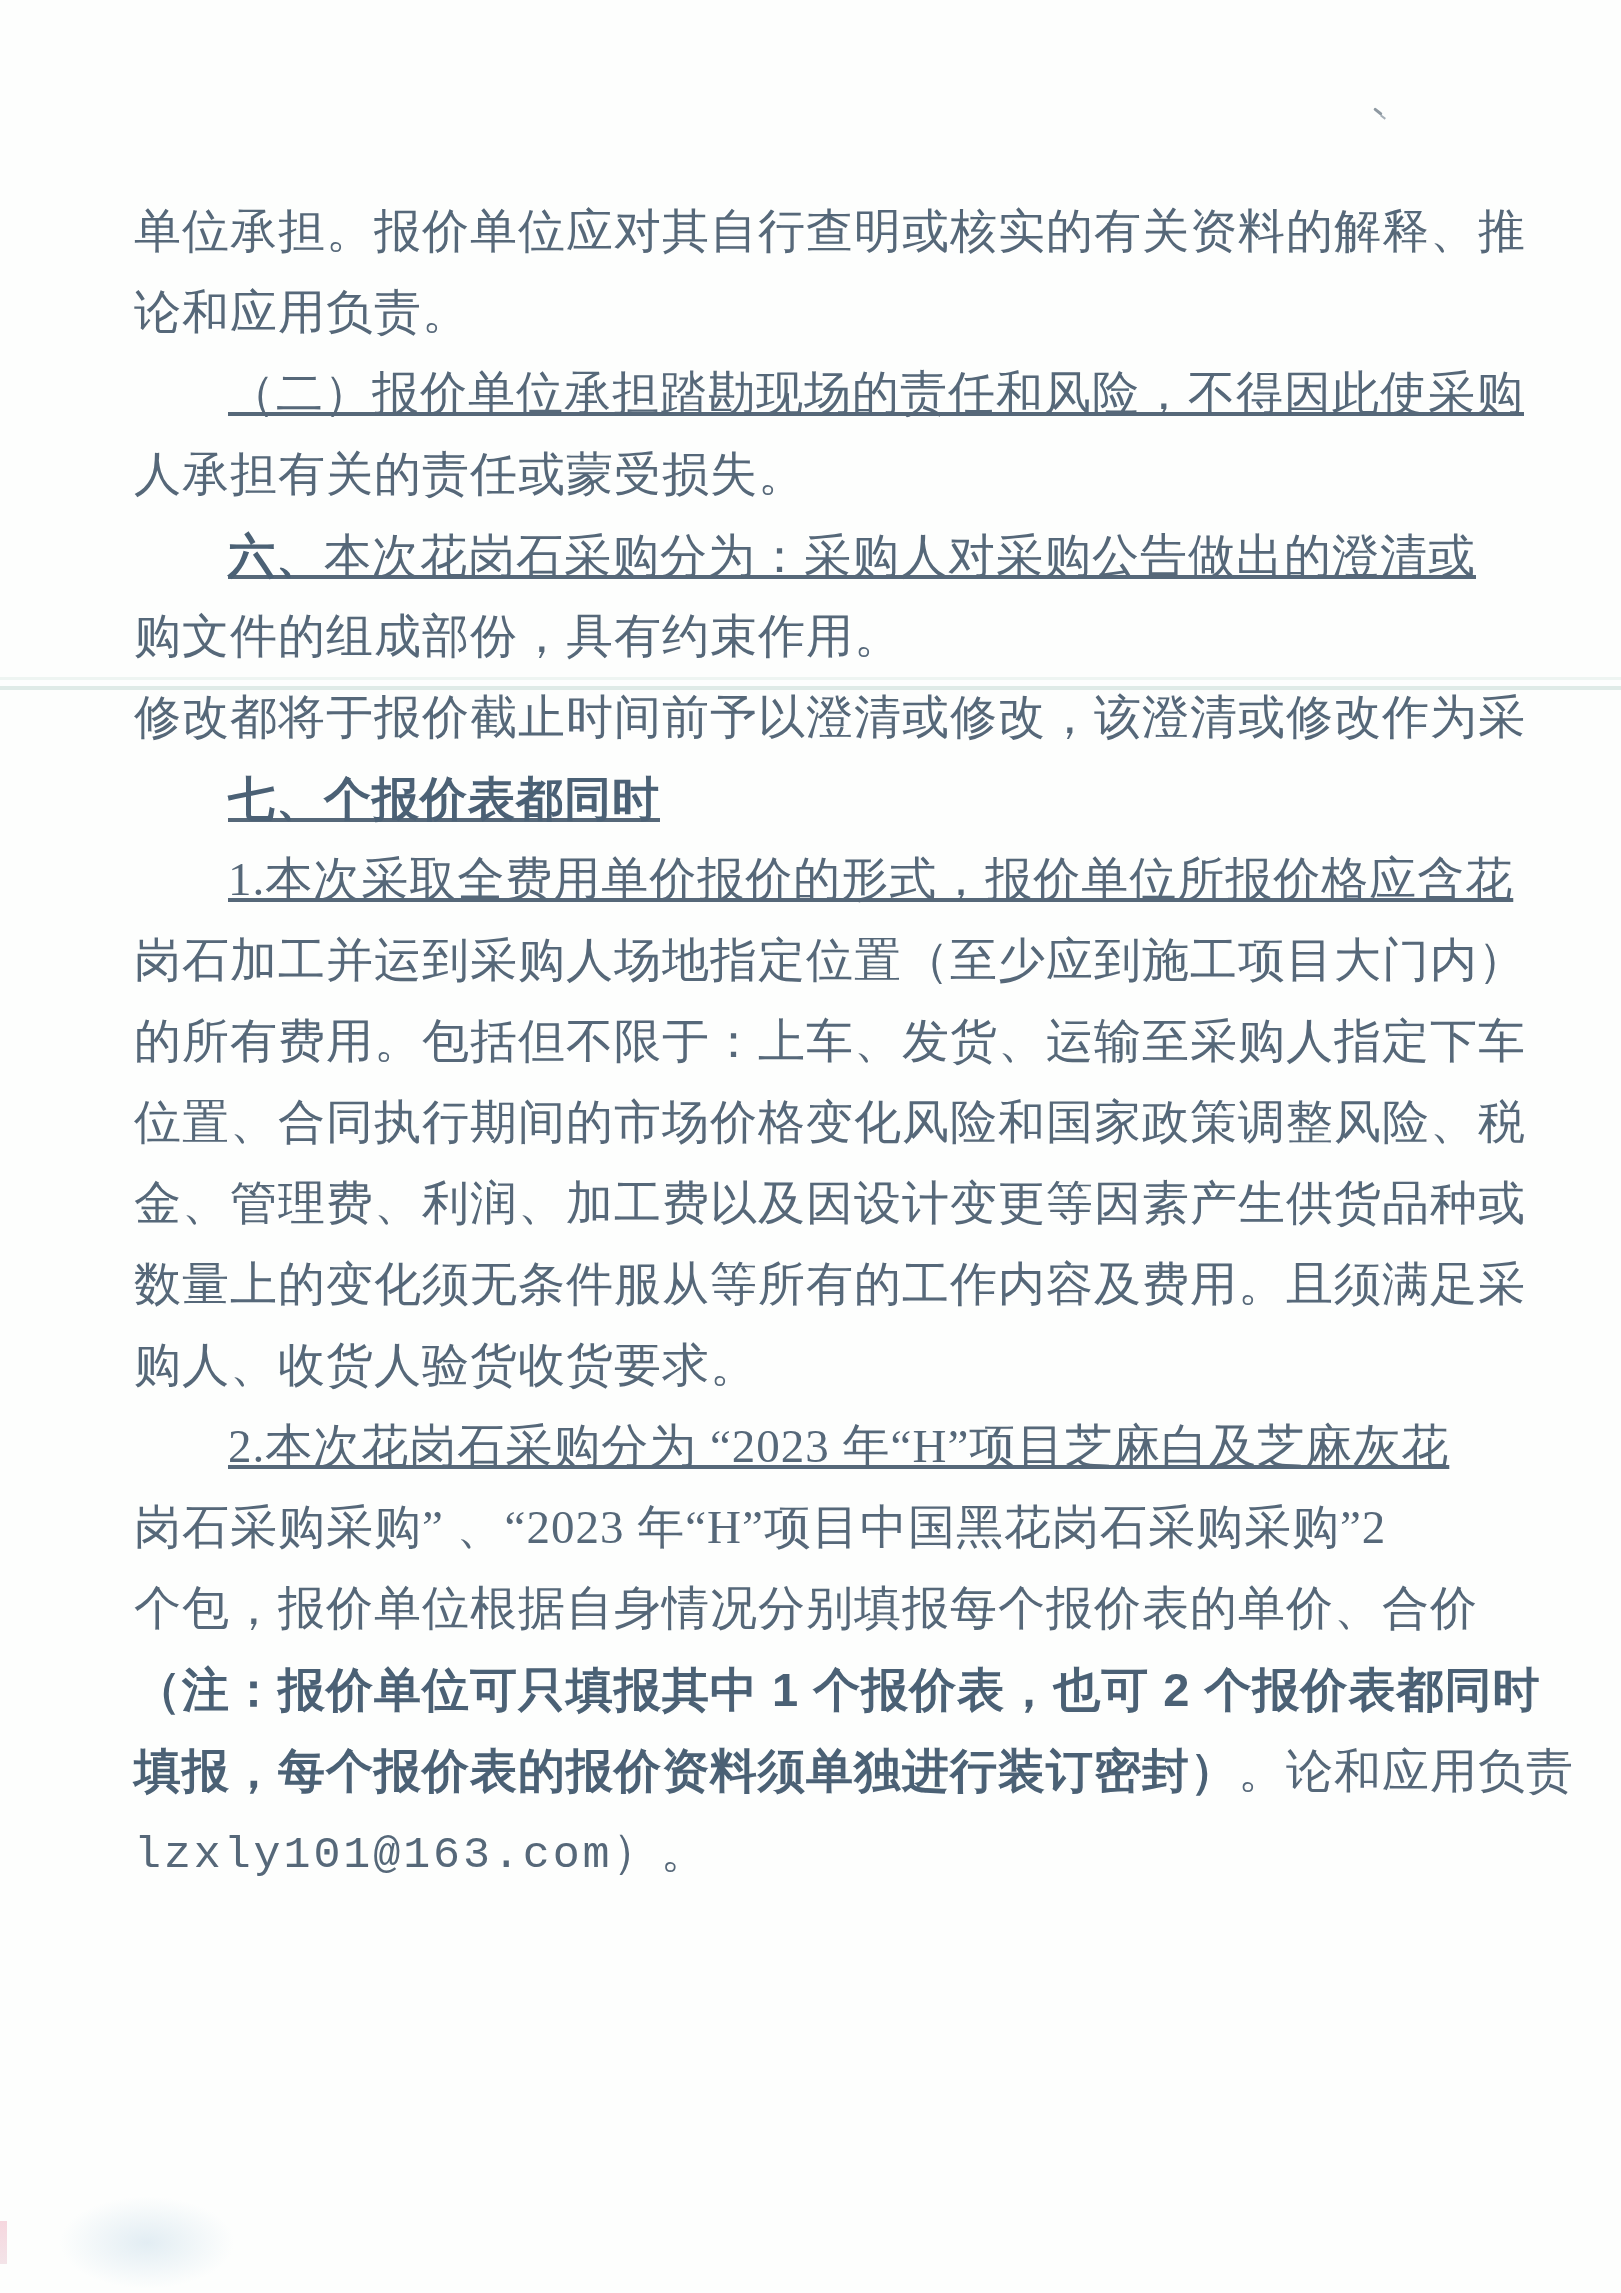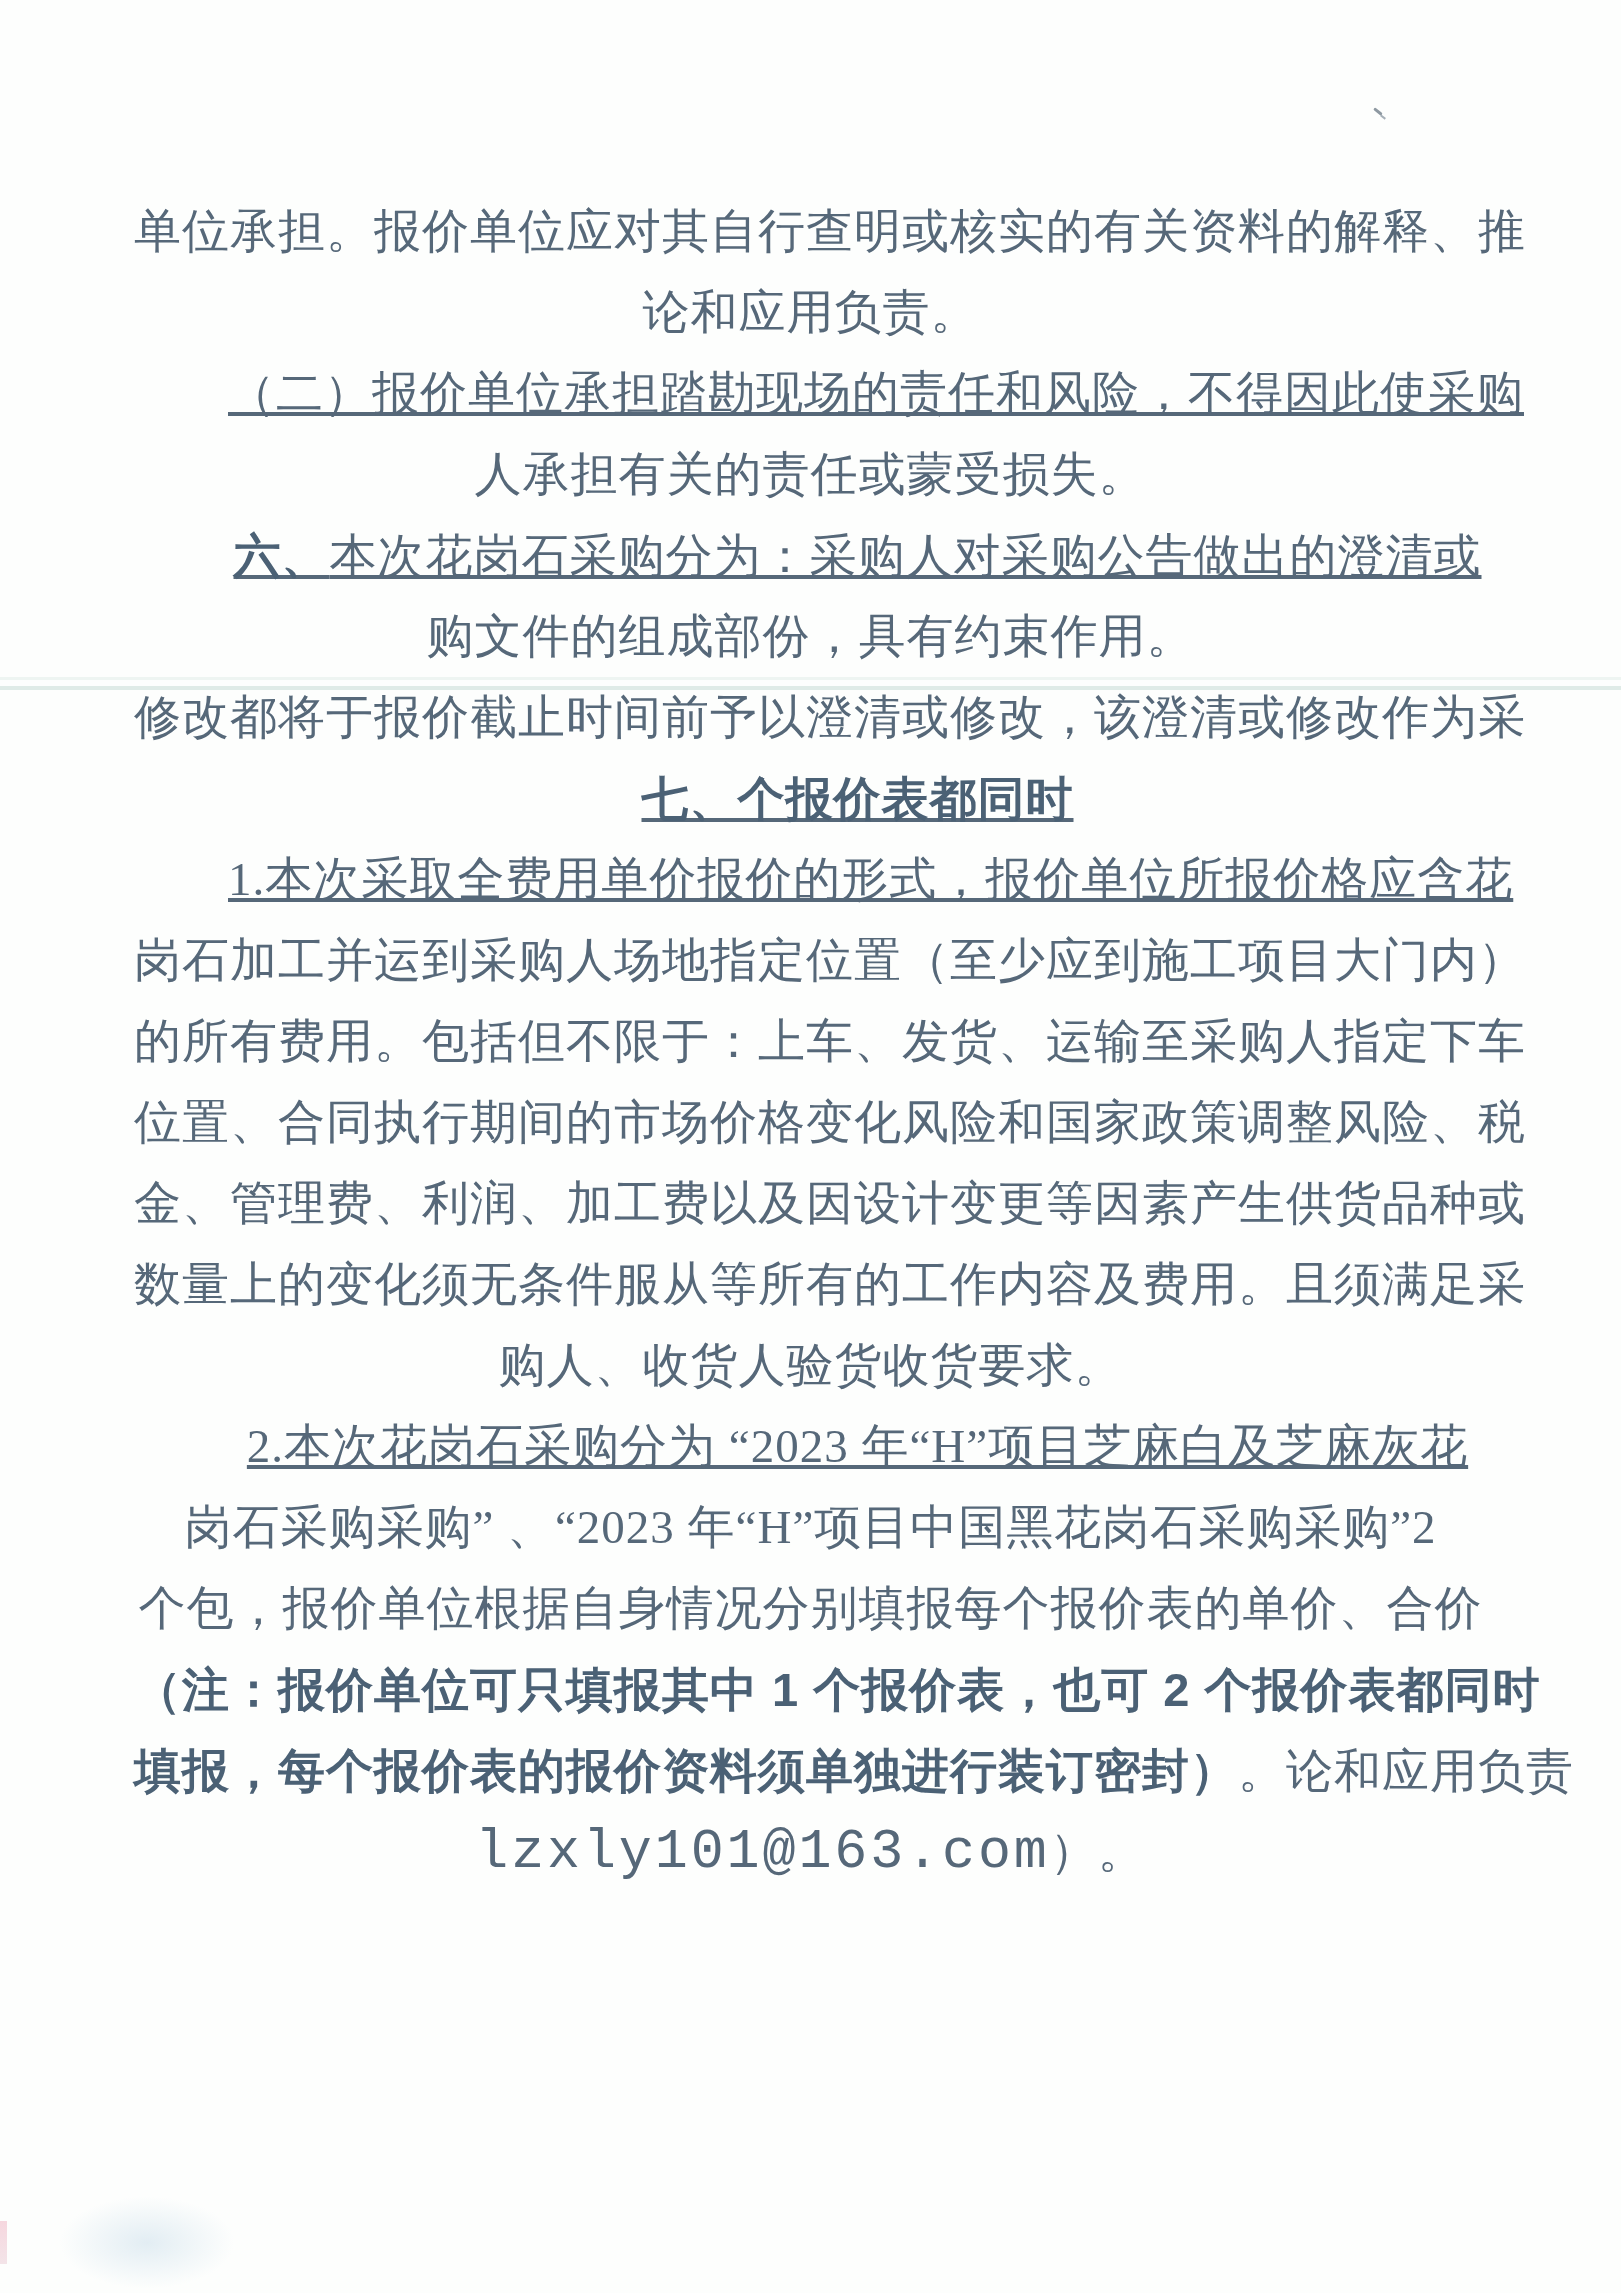--- a/index.html
+++ b/index.html
@@ -1,27 +1,27 @@
 <!DOCTYPE html>
 <html><head>
 <meta charset="utf-8">
 <style>
   html,body{margin:0;padding:0;background:#e9e9e9;}
   .page{
     position:relative;width:1621px;height:2294px;background:#fdfefd;
     overflow:hidden;font-family:"Liberation Serif",serif;
   }
-  .content{position:absolute;left:134px;top:191px;width:1353px;text-align:center;}
+  .content{position:absolute;left:134px;top:191px;width:1353px;}
   .line{
     height:81px;line-height:81px;font-size:47px;color:#566879;
     white-space:nowrap;letter-spacing:1px;
   }
   .indent{padding-left:94px;text-decoration:underline;}
   .b{font-weight:bold;font-family:"Liberation Sans",sans-serif;color:#4b6175;}
-  .mono{font-family:"Liberation Mono",monospace;letter-spacing:2.9px;font-size:55px;}
+  .mono{font-family:"Liberation Mono",monospace;letter-spacing:2.9px;font-size:45px;}
   
   .scanline-a{position:absolute;left:0;top:677px;width:1621px;height:2.9px;background:#eef5f2;}
   .scanline-b{position:absolute;left:0;top:686px;width:1621px;height:3.9px;background:#d9e8e3;opacity:.85;}
   
   .speck{position:absolute;left:1373px;top:108px;width:15.7px;height:13.7px;}
   .speck::before{content:"";position:absolute;left:0;top:2px;width:9.8px;height:2.9px;background:#8e99a2;transform:rotate(38deg);border-radius:2px;}
   .speck::after{content:"";position:absolute;left:6.9px;top:7.8px;width:5.9px;height:2px;background:#a6b0b8;transform:rotate(38deg);}
   
   .smudge-pink{position:absolute;left:0;top:2221px;width:6.9px;height:43px;background:linear-gradient(#f2c2ce,#eed6dd);opacity:.65;}
   .smudge-blue{position:absolute;left:59px;top:2196px;width:176px;height:93px;

